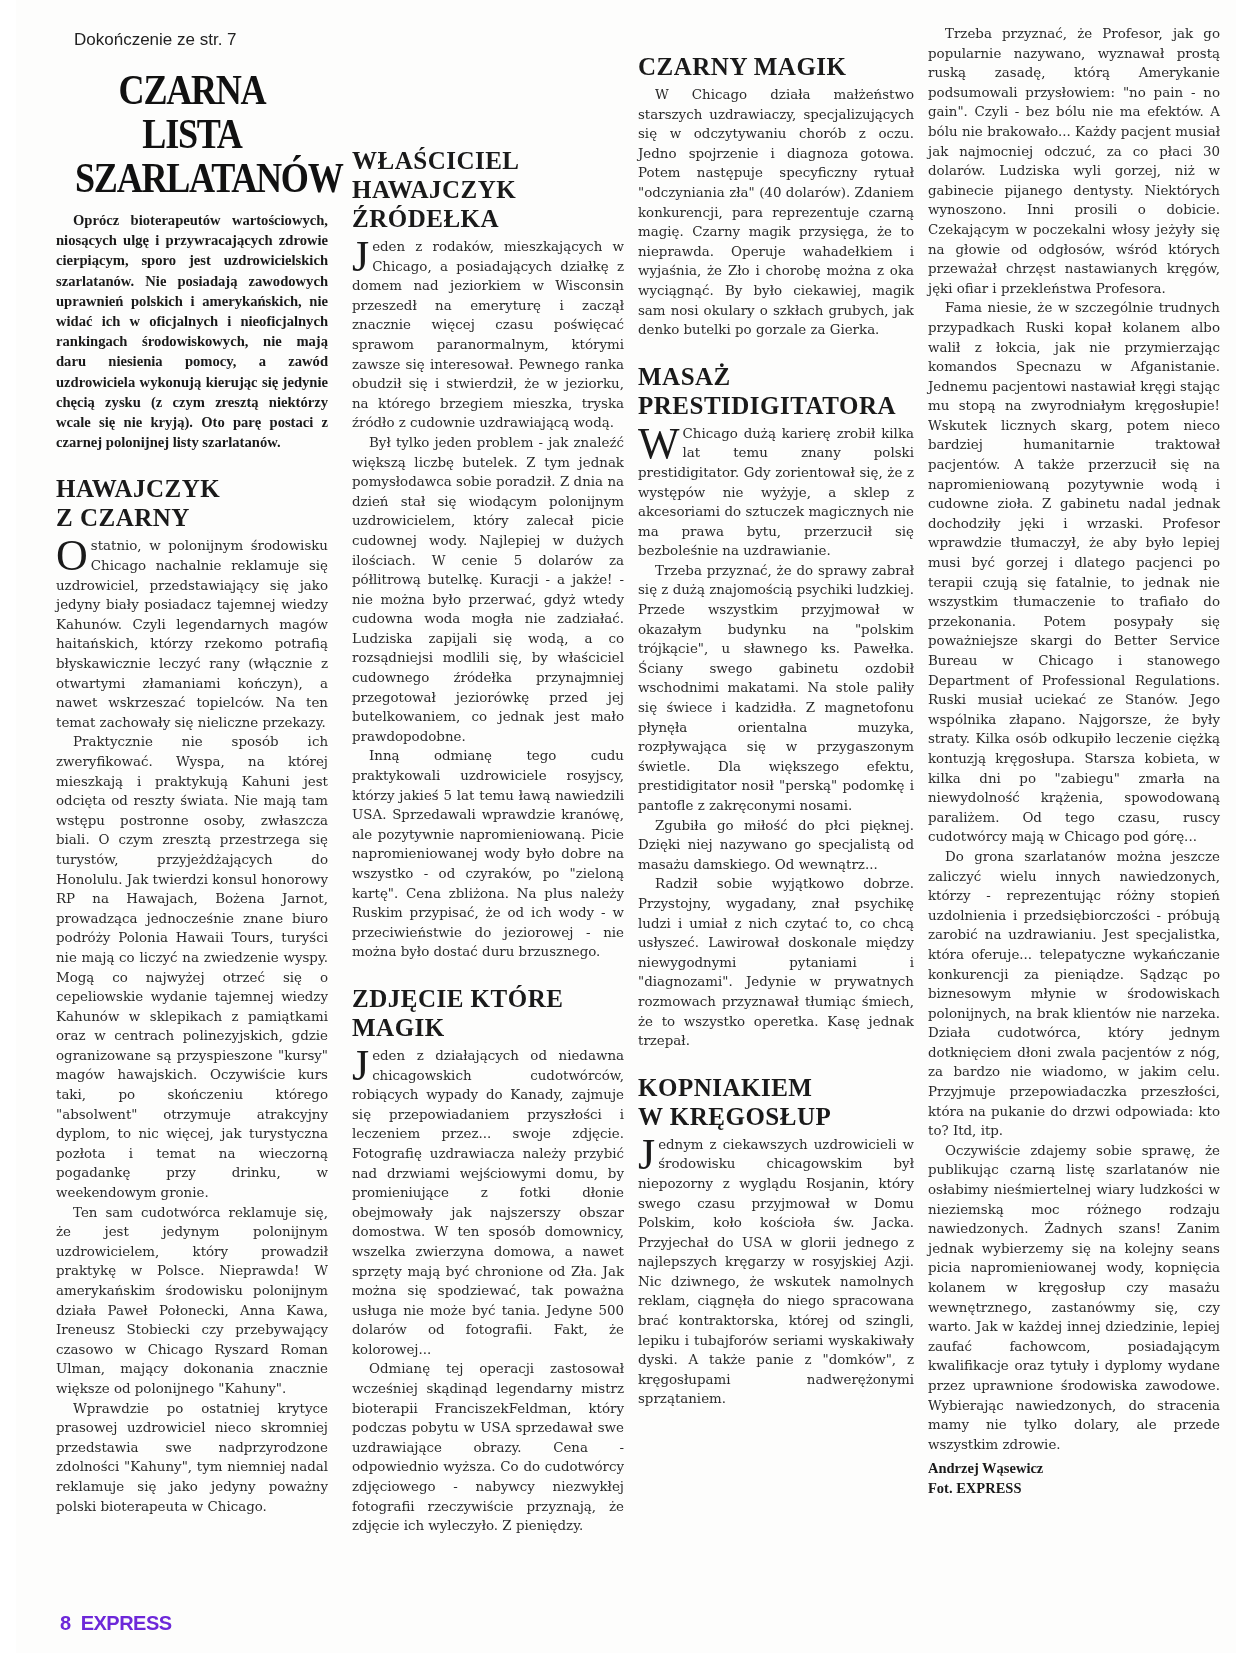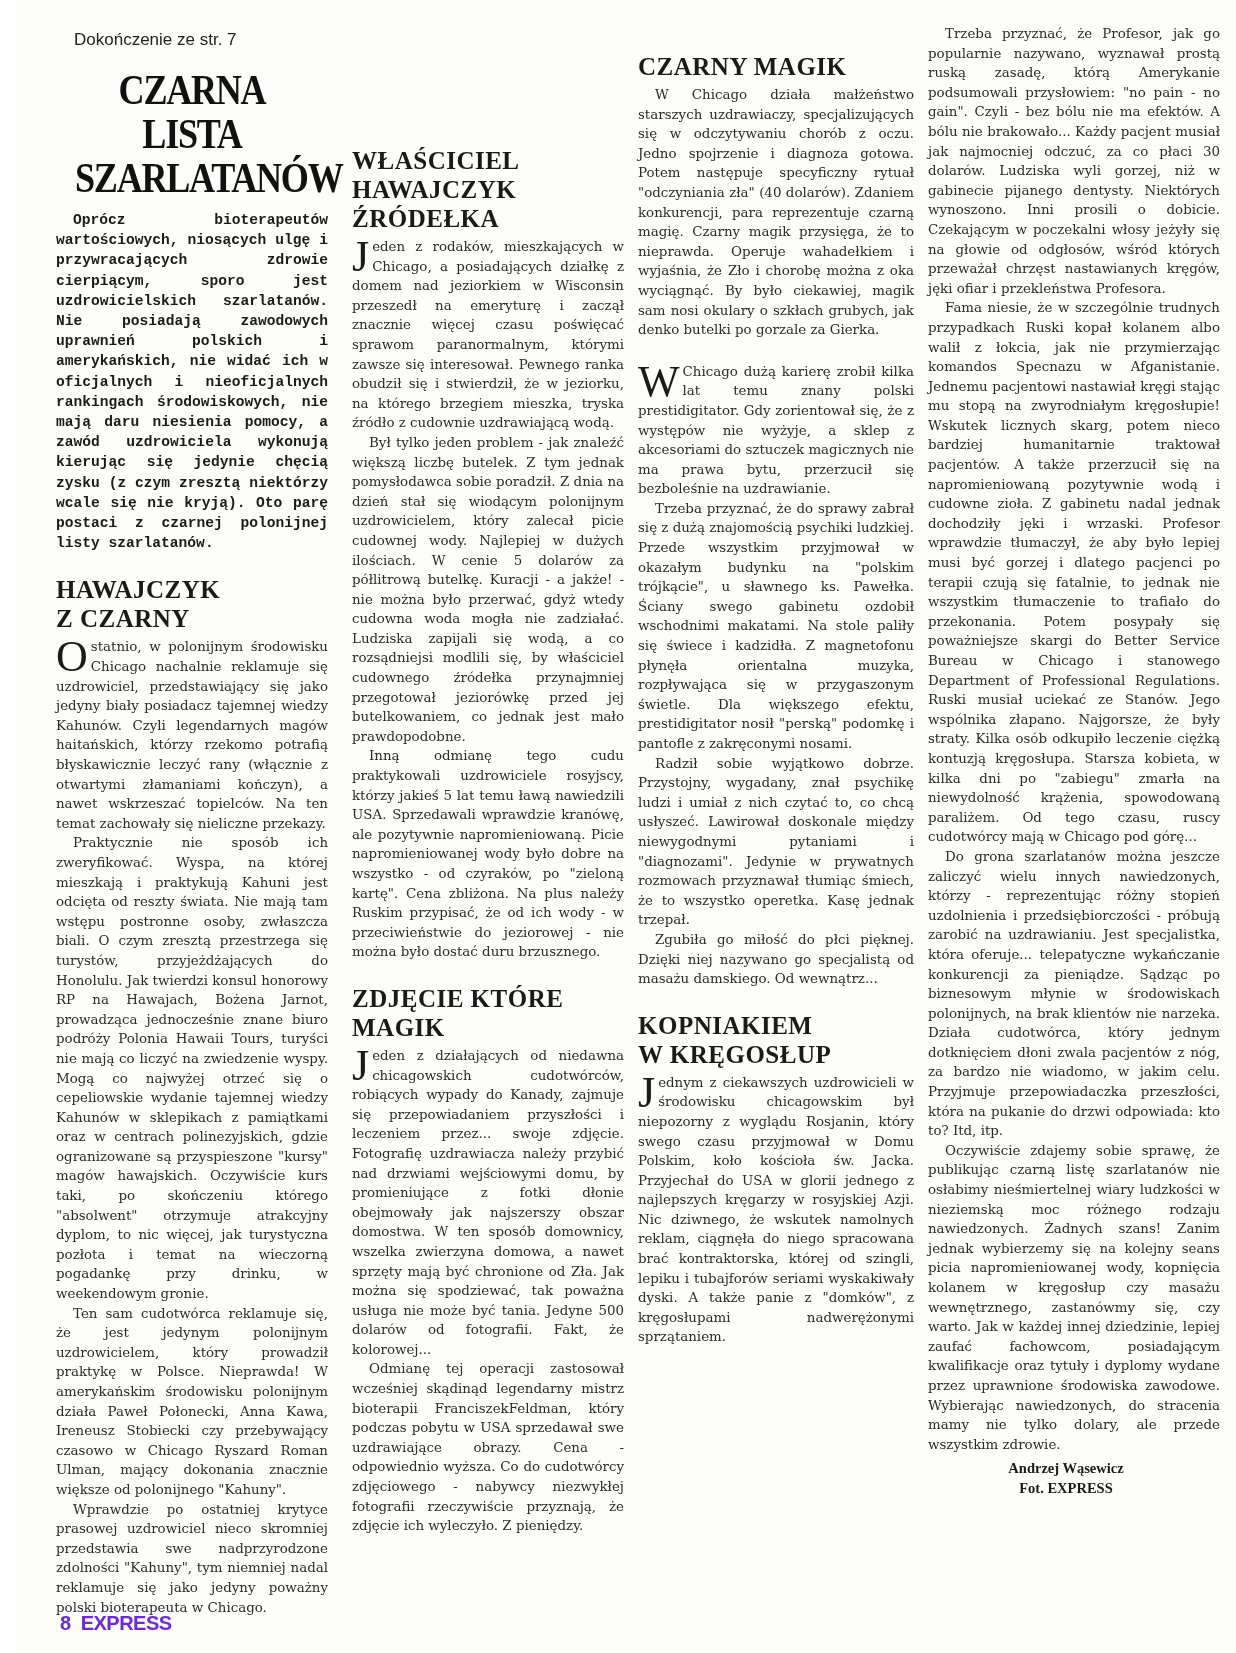--- a/index.html
+++ b/index.html
@@ -5,31 +5,31 @@
   html, body { margin: 0; padding: 0; background: #ffffff; }
   body { width: 1236px; height: 1653px; overflow: hidden; position: relative; }
   .page { position: absolute; left: 16px; top: 0; width: 1236px; height: 1653px; background: #fdfdfc; }
   .col { position: absolute; font-family: "DejaVu Serif", "Liberation Serif", serif; color: #2a2a2a; }
   #col1 { left: 40px; top: 20px; width: 272px; }
   #col2 { left: 336px; top: 28px; width: 272px; }
   #col3 { left: 622px; top: 52px; width: 276px; }
   #col4 { left: 912px; top: 24px; width: 292px; }
   .kicker { font-family: "Liberation Sans", sans-serif; font-size: 17px; color: #222; margin: 10px 0 18px 18px; }
   .main-title { font-family: "Liberation Serif", serif; font-weight: bold; font-size: 42px; line-height: 44px; text-align: center; letter-spacing: -1.5px; transform: scaleX(0.86); margin: 0 0 10px 0; color: #111; }
-  .lead { font-family: Liberation Mono, monospace; font-weight: bold; font-size: 14.6px; line-height: 20.2px; text-align: justify; margin: 0; color: #1a1a1a; }
+  .lead { font-family: Liberation Serif, serif; font-weight: bold; font-size: 14.6px; line-height: 20.2px; text-align: justify; margin: 0; color: #1a1a1a; }
   .lead p { margin: 0; text-indent: 17px; }
   .section-title { font-family: "Liberation Serif", serif; font-weight: bold; font-size: 25px; line-height: 29px; text-align: left; margin: 0 0 4px 0; color: #1a1a1a; letter-spacing: 0.5px; }
   .body { font-size: 13.4px; line-height: 19.6px; text-align: justify; margin: 0; }
   .body p { margin: 0; text-indent: 17px; }
   .body p.dropcap-par { text-indent: 0; }
   .dropcap { float: left; font-family: "Liberation Serif", serif; font-size: 44px; line-height: 36px; margin: 2px 3px 0 0; color: #1a1a1a; }
   .spacer-m { height: 22px; }
   .footer { position: absolute; left: 44px; top: 1612px; font-family: "Liberation Sans", sans-serif; font-weight: bold; font-size: 20px; color: #6d28d9; letter-spacing: -0.5px; }
   .footer span { margin-right: 10px; }
-  .signature { font-family: "Liberation Serif", serif; font-weight: bold; font-size: 14.5px; line-height: 20px; text-align: center; color: #1a1a1a; margin-top: 4px; margin-right: 16px; }
+  .signature { font-family: "Liberation Serif", serif; font-weight: bold; font-size: 14.5px; line-height: 20px; text-align: left; color: #1a1a1a; margin-top: 4px; margin-right: 16px; }
 </style>
 </head>
 <body>
 
 <div class="page">
 
   <div class="col" id="col1">
     <div class="kicker">Dokończenie ze str. 7</div>
     <div class="main-title">
       <div>CZARNA LISTA</div>
@@ -74,25 +74,29 @@
   </div>
 
   <div class="col" id="col3">
     <div class="section-title">
       <div>CZARNY MAGIK</div>
     </div>
     <div class="body">
       <p>W Chicago działa małżeństwo starszych uzdrawiaczy, specjalizujących się w odczytywaniu chorób z oczu. Jedno spojrzenie i diagnoza gotowa. Potem następuje specyficzny rytuał "odczyniania zła" (40 dolarów). Zdaniem konkurencji, para reprezentuje czarną magię. Czarny magik przysięga, że to nieprawda. Operuje wahadełkiem i wyjaśnia, że Zło i chorobę można z oka wyciągnąć. By było ciekawiej, magik sam nosi okulary o szkłach grubych, jak denko butelki po gorzale za Gierka.</p>
     </div>
     <div class="spacer-m"></div>
+    <div class="section-title">
+      <div>MASAŻ</div>
+      <div>PRESTIDIGITATORA</div>
+    </div>
     <div class="body">
       <p class="dropcap-par"><span class="dropcap">W</span><span>Chicago dużą karierę zrobił kilka lat temu znany polski prestidigitator. Gdy zorientował się, że z występów nie wyżyje, a sklep z akcesoriami do sztuczek magicznych nie ma prawa bytu, przerzucił się bezboleśnie na uzdrawianie.</span></p>
       <p>Trzeba przyznać, że do sprawy zabrał się z dużą znajomością psychiki ludzkiej. Przede wszystkim przyjmował w okazałym budynku na "polskim trójkącie", u sławnego ks. Pawełka. Ściany swego gabinetu ozdobił wschodnimi makatami. Na stole paliły się świece i kadzidła. Z magnetofonu płynęła orientalna muzyka, rozpływająca się w przygaszonym świetle. Dla większego efektu, prestidigitator nosił "perską" podomkę i pantofle z zakręconymi nosami.</p>
+      <p>Zgubiła go miłość do płci pięknej. Dzięki niej nazywano go specjalistą od masażu damskiego. Od wewnątrz...</p>
       <p>Radził sobie wyjątkowo dobrze. Przystojny, wygadany, znał psychikę ludzi i umiał z nich czytać to, co chcą usłyszeć. Lawirował doskonale między niewygodnymi pytaniami i "diagnozami". Jedynie w prywatnych rozmowach przyznawał tłumiąc śmiech, że to wszystko operetka. Kasę jednak trzepał.</p>
-      <p>Zgubiła go miłość do płci pięknej. Dzięki niej nazywano go specjalistą od masażu damskiego. Od wewnątrz...</p>
     </div>
     <div class="spacer-m"></div>
     <div class="section-title">
       <div>KOPNIAKIEM</div>
       <div>W KRĘGOSŁUP</div>
     </div>
     <div class="body">
       <p class="dropcap-par"><span class="dropcap">J</span><span>ednym z ciekawszych uzdrowicieli w środowisku chicagowskim był niepozorny z wyglądu Rosjanin, który swego czasu przyjmował w Domu Polskim, koło kościoła św. Jacka. Przyjechał do USA w glorii jednego z najlepszych kręgarzy w rosyjskiej Azji. Nic dziwnego, że wskutek namolnych reklam, ciągnęła do niego spracowana brać kontraktorska, której od szingli, lepiku i tubajforów seriami wyskakiwały dyski. A także panie z "domków", z kręgosłupami nadwerężonymi sprzątaniem.</span></p>
     </div>
   </div>

